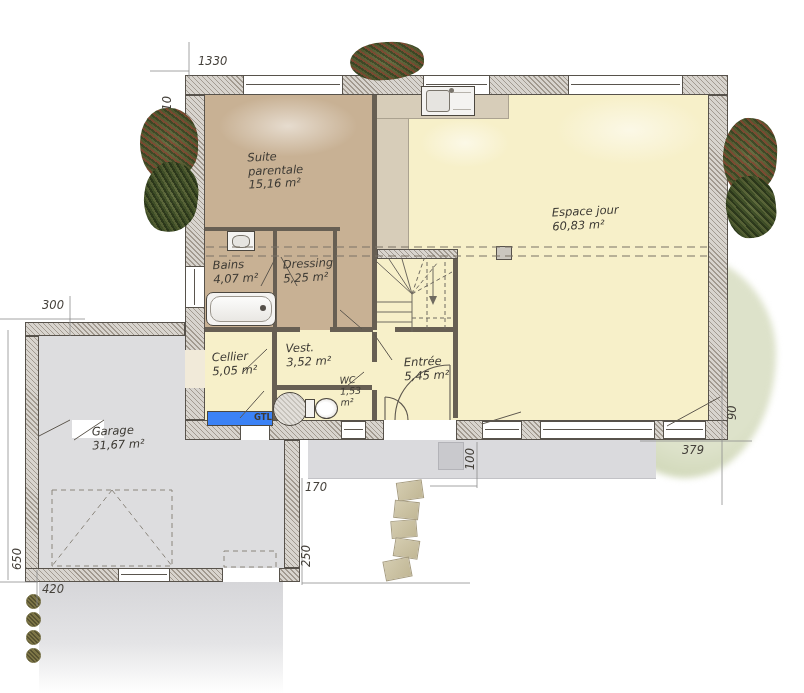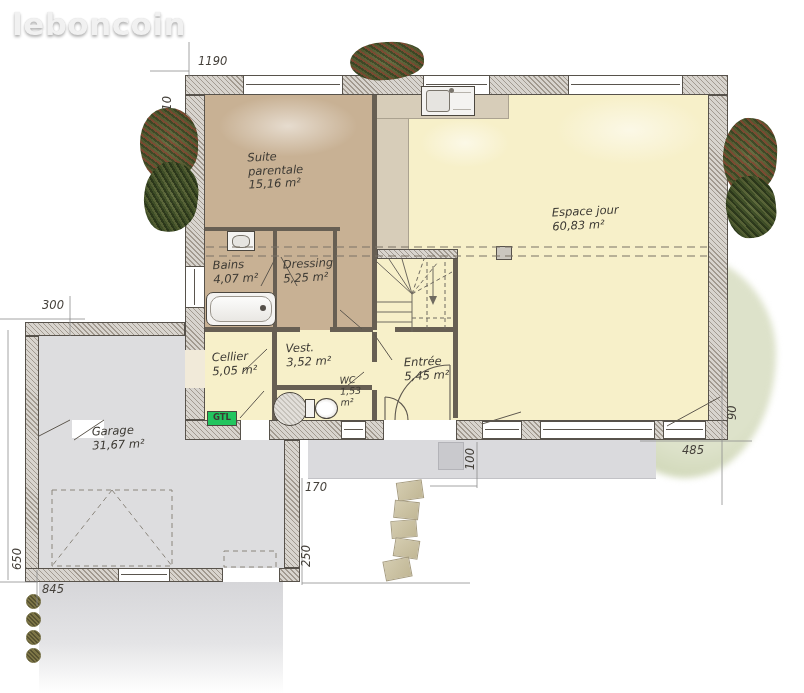--- a/index.html
+++ b/index.html
@@ -31,30 +31,29 @@
        radial-gradient(closest-side,rgba(255,255,255,.15),rgba(0,0,0,.28));}
   .bushgreen{background-color:#4e5a2f;
      background-image:repeating-linear-gradient(52deg,rgba(62,78,38,.9) 0 2px,rgba(96,108,58,.6) 2px 4px,rgba(40,52,24,.85) 4px 6px),
        radial-gradient(closest-side,rgba(255,255,255,.12),rgba(0,0,0,.3));}
   .stone{position:absolute;background:linear-gradient(135deg,#d4ccb0,#c1b795);border:1px solid #a79d80;z-index:2;}
   .smallbush{position:absolute;width:13px;height:13px;border-radius:50%;
      background:repeating-linear-gradient(45deg,#7d7546 0 1.5px,#575231 1.5px 3px);border:1px solid #6c6639;z-index:2;}
   .fixture{position:absolute;z-index:5;}
   .logo{position:absolute;left:12px;top:6px;font-size:31px;font-weight:bold;letter-spacing:.5px;
         color:#f1f1f1;text-shadow:0 2px 3px rgba(0,0,0,.30),0 0 1px rgba(0,0,0,.12);z-index:9;}
-  .gtlbox{position:absolute;background:#22c55e;border:1.5px solid #4c473f;font-size:8.5px;font-weight:bold;
-        color:#3d3a34;text-align:center;line-height:11px;z-index:6;}
+  .gtlbox{position:absolute;background:#3b82f6;border:1.5px solid #4c473f;font-size:8.5px;font-weight:bold;
+        color:#3d3a34;text-align:right;line-height:11px;z-index:6;padding-left:36px;}
   svg.lines{position:absolute;left:0;top:0;z-index:6;}
 </style>
 </head>
 <body>
 
 <div class="canvas">
 
-  <div class="logo">leboncoin</div>
 
   <div class="abs" style="left:596px;top:252px;width:180px;height:226px;z-index:1;border-radius:45% 55% 50% 50%/50% 45% 55% 50%;
               background:radial-gradient(ellipse at 55% 45%,#dde2ca 0 55%,#ccd4b2 80%,rgba(204,212,178,0) 100%);filter:blur(3px);"></div>
   <div class="abs" style="left:39px;top:582px;width:244px;height:111px;z-index:1;
               background:linear-gradient(180deg,#d6d6d9 0,#e4e4e6 55%,rgba(250,250,250,0) 100%);"></div>
   <div class="abs" style="left:308px;top:440px;width:348px;height:38px;z-index:1;background:#dadadd;border-bottom:1px solid #c2c2c6;"></div>
   <div class="abs" style="left:438px;top:442px;width:24px;height:26px;z-index:1;background:#c9c9cd;border:1px solid #b3b3b8;"></div>
 
   <div class="stone" style="left:397px;top:481px;width:24px;height:17px;transform:rotate(-8deg);"></div>
   <div class="stone" style="left:394px;top:501px;width:23px;height:16px;transform:rotate(6deg);"></div>
@@ -235,30 +234,30 @@
   </div>
   <div class="rl" style="left:404px;top:355px;width:62px;">
     <span>Entrée</span>
     <span class="ar">5,45 m²</span>
   </div>
   <div class="rl" style="left:92px;top:424px;width:70px;">
     <span>Garage</span>
     <span class="ar">31,67 m²</span>
   </div>
 
-  <div class="dim" style="left:198px;top:54px;">1190</div>
+  <div class="dim" style="left:198px;top:54px;">1330</div>
   <div class="dim dimv" style="left:160px;top:118px;">610</div>
   <div class="dim" style="left:42px;top:298px;">300</div>
   <div class="dim dimv" style="left:10px;top:570px;">650</div>
-  <div class="dim" style="left:42px;top:582px;">845</div>
+  <div class="dim" style="left:42px;top:582px;">420</div>
   <div class="dim" style="left:305px;top:480px;">170</div>
   <div class="dim dimv" style="left:299px;top:567px;">250</div>
   <div class="dim dimv" style="left:463px;top:470px;">100</div>
   <div class="dim dimv" style="left:725px;top:420px;">90</div>
-  <div class="dim" style="left:682px;top:443px;">485</div>
+  <div class="dim" style="left:682px;top:443px;">379</div>
 
   <div class="blob bushtex" style="left:350px;top:42px;width:74px;height:38px;transform:rotate(-4deg);"></div>
   <div class="blob bushtex" style="left:140px;top:108px;width:58px;height:72px;"></div>
   <div class="blob bushgreen" style="left:144px;top:162px;width:54px;height:70px;transform:rotate(7deg);"></div>
   <div class="blob bushtex" style="left:723px;top:118px;width:54px;height:76px;transform:rotate(4deg);"></div>
   <div class="blob bushgreen" style="left:726px;top:176px;width:50px;height:62px;transform:rotate(-6deg);"></div>
 
 </div>
 
 </body></html>

